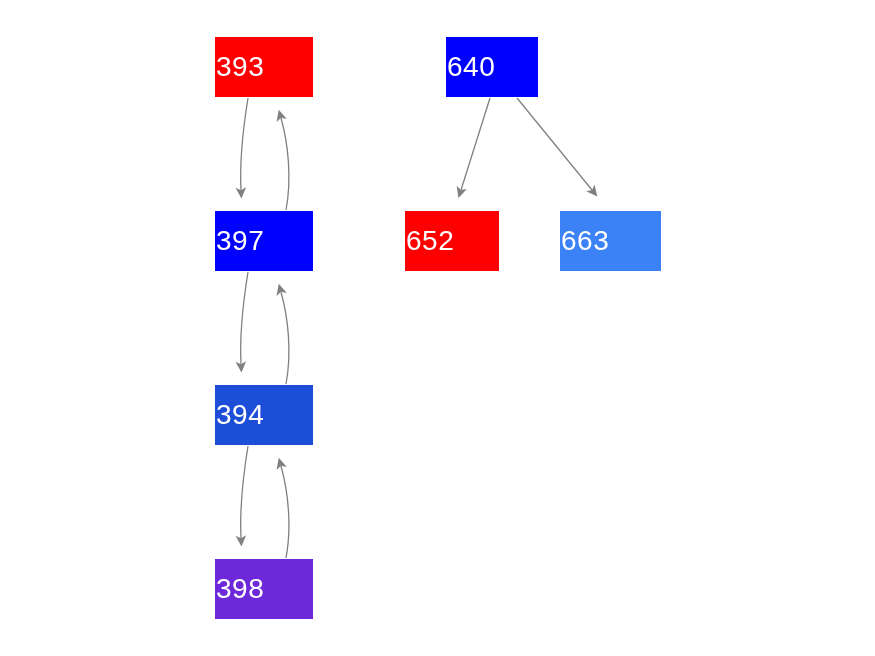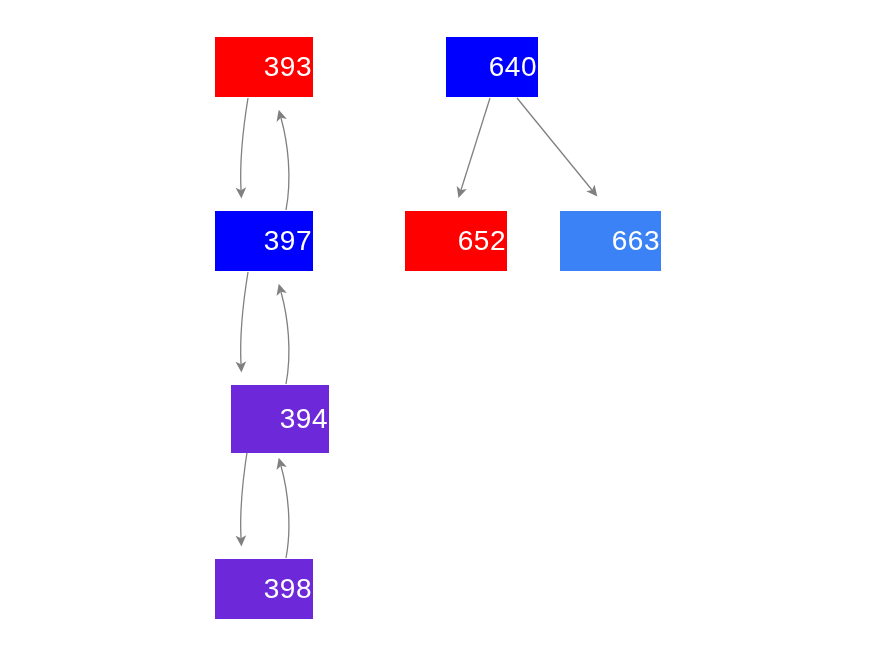--- a/index.html
+++ b/index.html
@@ -24,21 +24,21 @@
     left: 0;
     top: 0;
     width: 875px;
     height: 656px;
     pointer-events: none;
   }
   .graph-node {
     position: absolute;
     display: flex;
     align-items: center;
-    justify-content: flex-end;
+    justify-content: flex-start;
     box-sizing: border-box;
     border: 1px solid rgba(255,255,255,0.0);
   }
   .node-label {
     color: #ffffff;
     font-family: "Liberation Sans", sans-serif;
     font-size: 28px;
     line-height: 1;
     letter-spacing: 0.5px;
     white-space: nowrap;
@@ -75,33 +75,33 @@
   </svg>
 
   <div class="graph-node" style="left:215px; top:37px; width:98px; height:60px; background:#ff0000;">
     <span class="node-label">393</span>
   </div>
 
   <div class="graph-node" style="left:215px; top:211px; width:98px; height:60px; background:#0000ff;">
     <span class="node-label">397</span>
   </div>
 
-  <div class="graph-node" style="left:215px; top:385px; width:98px; height:68px; background:#6d28d9;margin-left:16px;">
+  <div class="graph-node" style="left:215px; top:385px; width:98px; height:60px; background:#1d4ed8;">
     <span class="node-label">394</span>
   </div>
 
   <div class="graph-node" style="left:215px; top:559px; width:98px; height:60px; background:#6d28d9;">
     <span class="node-label">398</span>
   </div>
 
   <div class="graph-node" style="left:446px; top:37px; width:92px; height:60px; background:#0000ff;">
     <span class="node-label">640</span>
   </div>
 
-  <div class="graph-node" style="left:405px; top:211px; width:102px; height:60px; background:#ff0000;">
+  <div class="graph-node" style="left:405px; top:211px; width:94px; height:60px; background:#ff0000;">
     <span class="node-label">652</span>
   </div>
 
   <div class="graph-node" style="left:560px; top:211px; width:101px; height:60px; background:#3b82f6;">
     <span class="node-label">663</span>
   </div>
 
 </div>
 
 </body></html>

